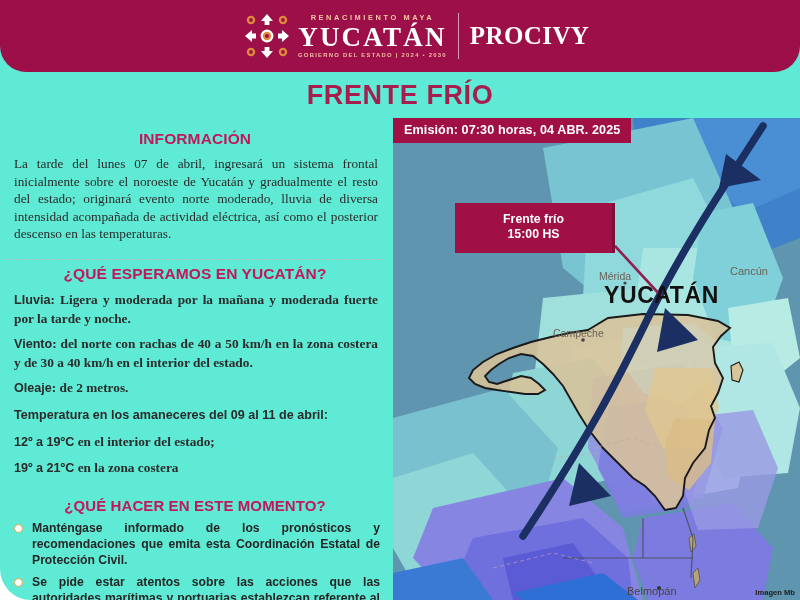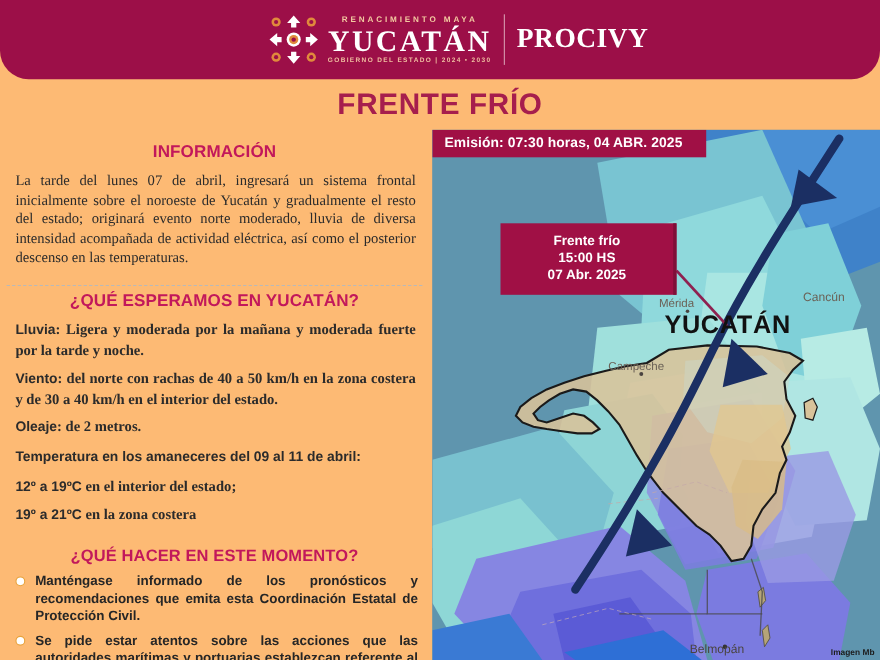--- a/index.html
+++ b/index.html
@@ -2,21 +2,21 @@
 <html><head>
 <meta charset="utf-8">
 <style>
   * { box-sizing: border-box; margin: 0; padding: 0; }
   html, body {
     width: 800px; height: 600px;
     background: #ffffff;
     font-family: "Liberation Sans", sans-serif;
     overflow: hidden;
   }
-  .page { position: relative; width: 800px; height: 600px; background:#fdba74; }
+  .page { position: relative; width: 800px; height: 600px; background:#5eead4;border-radius:31px; }
 
   
   .header {
     position: absolute; left:0; top:0; width:800px; height:72px;
     background:#9c0f48;
     border-bottom-left-radius: 26px;
     border-bottom-right-radius: 26px;
   }
   .logo-wrap {
     position:absolute; left:243px; top:8px;
@@ -84,21 +84,21 @@
 
   
   .map {
     position:absolute; left:393px; top:118px; width:407px; height:482px;
     overflow:hidden; background:#5f95ae;
   }
   .map svg { position:absolute; left:0; top:0; }
   .emision {
     position:absolute; left:0px; top:0px;
     background:#a01045; color:#fff; font-weight:700; font-size:12.6px;
-    padding:5px 22px 6px 11px; letter-spacing:0.1px; z-index:6;
+    padding:5px 11px 6px 11px; letter-spacing:0.1px; z-index:6;
   }
   .callout {
     position:absolute; left:62px; top:85px; width:160px;
     background:#a01045; color:#fff; text-align:center; z-index:6;
     padding:9px 6px 10px 6px; font-size:12.3px; line-height:15.4px;
     font-weight:700; border-right:3px solid #7e1038;
   }
   .maplbl { position:absolute; z-index:5; pointer-events:none; }
   .lbl-yucatan {
     left:211px; top:164px; font-size:23px; font-weight:700; color:#111;
@@ -267,21 +267,20 @@
 
         <path d="M222,128 L268,178" stroke="#8e2150" stroke-width="2.6" fill="none"></path>
       </g>
     </svg>
 
     <div class="emision">Emisión: 07:30 horas, 04 ABR. 2025</div>
 
     <div class="callout">
       <div>Frente frío</div>
       <div>15:00 HS</div>
-      <div>07 Abr. 2025</div>
     </div>
 
     <div class="maplbl lbl-yucatan">YUCATÁN</div>
     <div class="maplbl lbl-merida">Mérida</div>
     <div class="maplbl lbl-cancun">Cancún</div>
     <div class="maplbl lbl-campeche">Campeche</div>
     <div class="maplbl lbl-belmopan">Belmopán</div>
     <div class="maplbl lbl-credit">Imagen Mb</div>
   </div>
 

